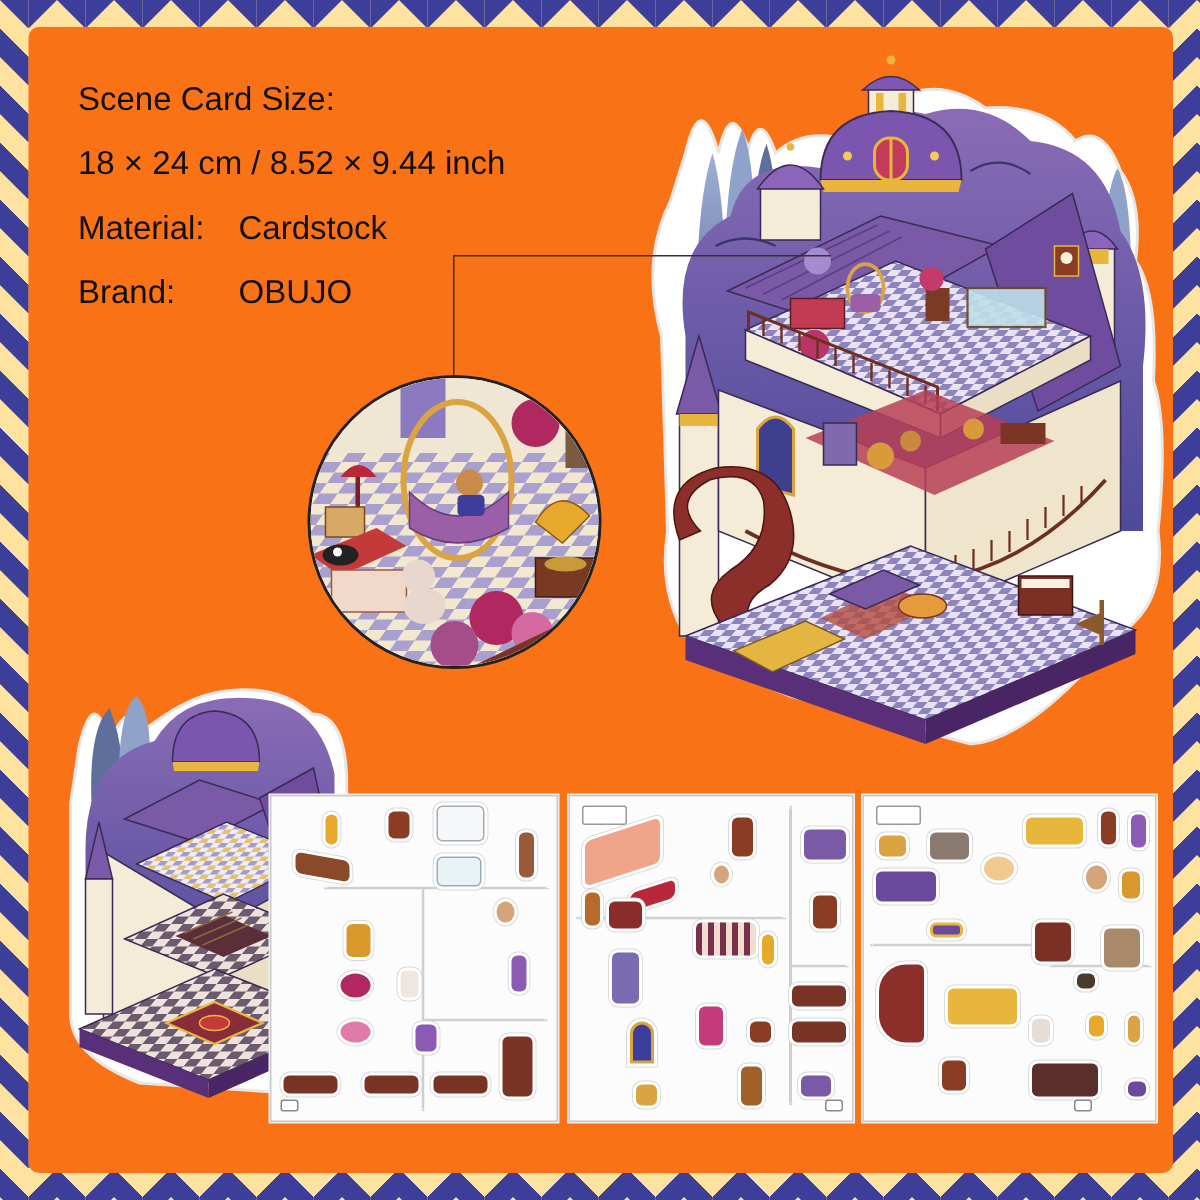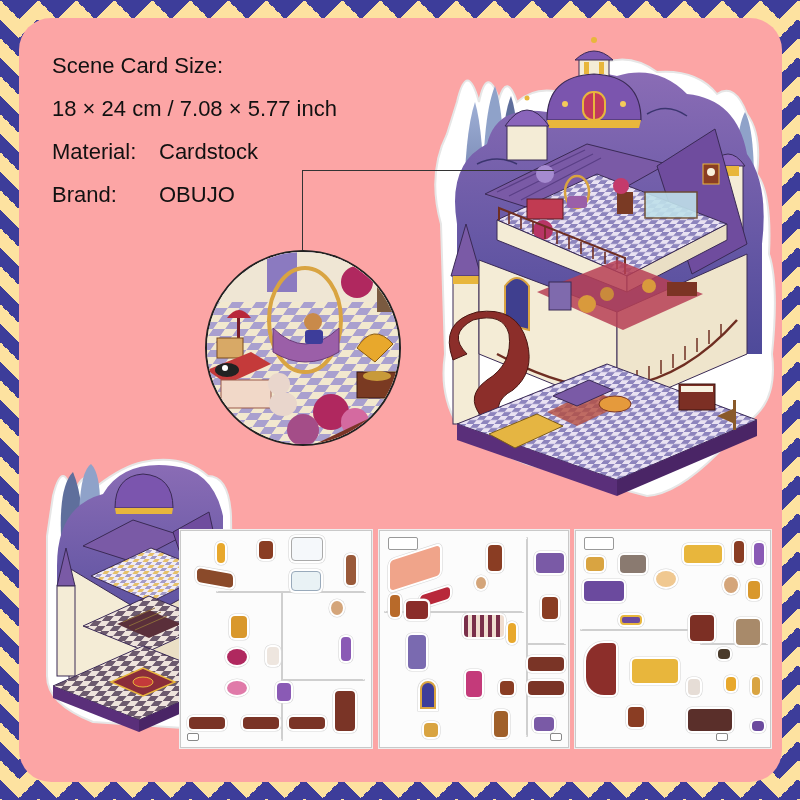--- a/index.html
+++ b/index.html
@@ -21,22 +21,22 @@
       linear-gradient(135deg, #3d3d9a 25%, transparent 25%),
       linear-gradient(225deg, #3d3d9a 25%, transparent 25%),
       linear-gradient(315deg, #3d3d9a 25%, transparent 25%),
       linear-gradient(45deg, #3d3d9a 25%, transparent 25%);
     background-size: 38px 38px;
     background-position: 19px 0, 19px 0, 0 0, 0 0;
   }
   .card {
     position: absolute;
     left: 19px; top: 18px; right: 18px; bottom: 18px;
-    background: #fca5a5;
-    border-radius: 32px;
+    background: #f97316;
+    border-radius: 7px;
     overflow: hidden;
   }
   .specs {
     position: absolute;
     left: 33px; top: 26px;
     font-family: "Liberation Sans", "DejaVu Sans", sans-serif;
     font-size: 22px;
     color: #111;
     line-height: 43px;
   }
@@ -95,21 +95,21 @@
 
 <div class="harlequin"></div>
 
 <div class="card">
 
   <div class="specs">
     <div class="spec-row">
       <span>Scene Card Size:</span>
     </div>
     <div class="spec-row">
-      <span>18 × 24 cm / 7.08 × 5.77 inch</span>
+      <span>18 × 24 cm / 8.52 × 9.44 inch</span>
     </div>
     <div class="spec-row">
       <span class="spec-key material">Material:</span>
       <span>Cardstock</span>
     </div>
     <div class="spec-row">
       <span class="spec-key brand">Brand:</span>
       <span>OBUJO</span>
     </div>
   </div>

